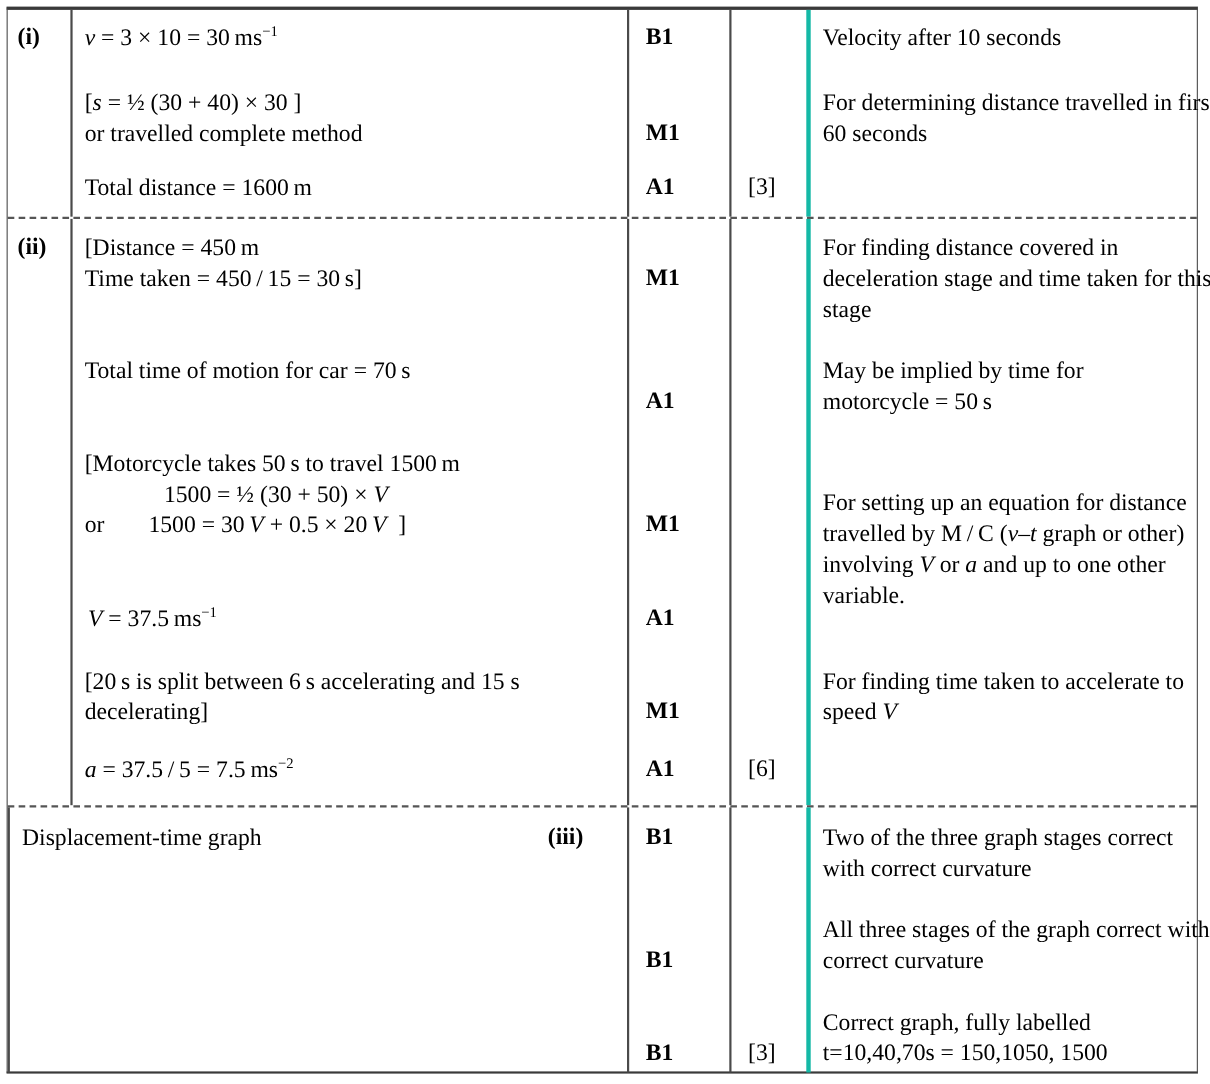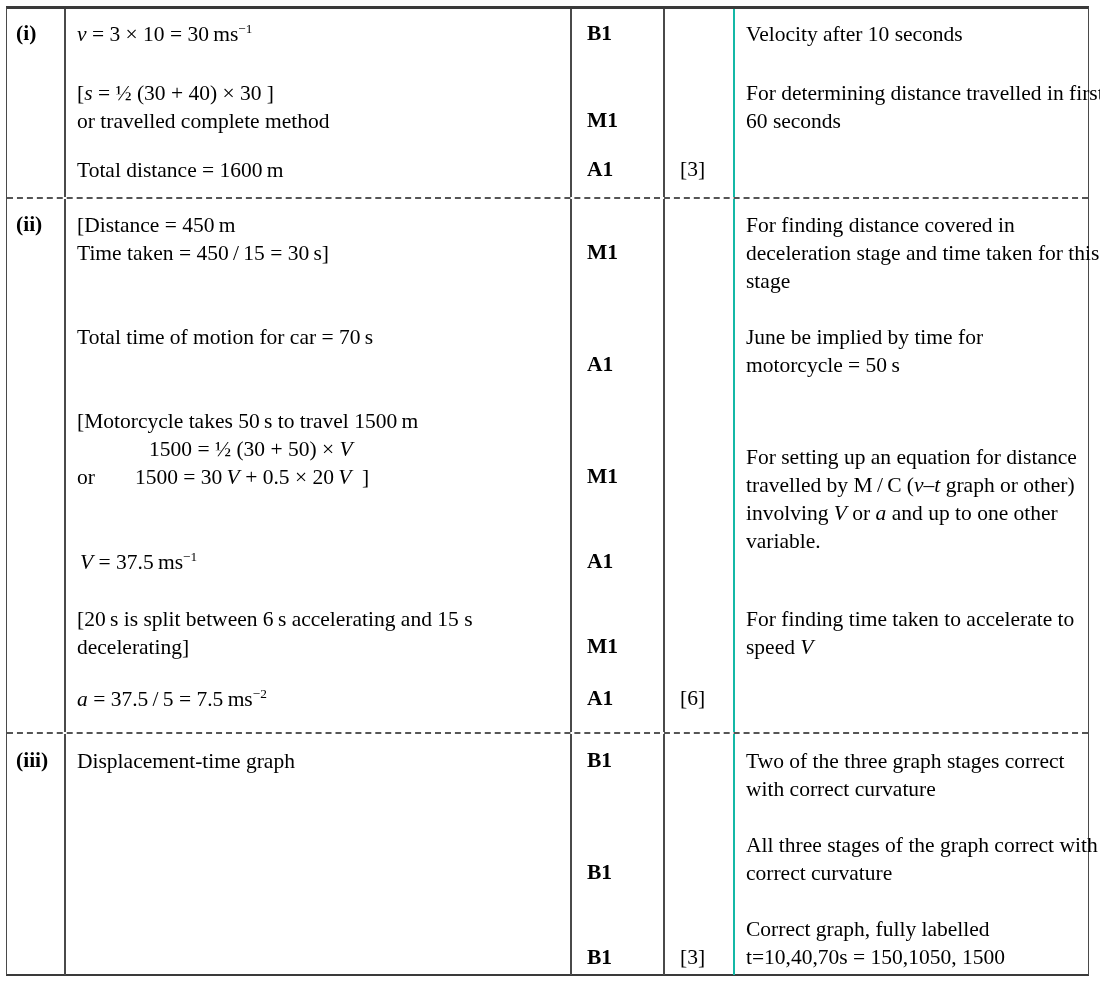--- a/index.html
+++ b/index.html
@@ -54,21 +54,21 @@
     box-sizing: border-box;
   }
   .col {
     box-sizing: border-box;
     position: relative;
   }
   .col-label   { width: 57px;  flex: 0 0 57px; }
   .col-working { width: 482px; flex: 0 0 482px; border-left: 2px solid #4a4a4a; }
   .col-mark    { width: 93px;  flex: 0 0 93px;  border-left: 2px solid #4a4a4a; margin-left: 24px; }
   .col-total   { width: 70px;  flex: 0 0 70px;  border-left: 2px solid #4a4a4a; }
-  .col-comment { flex: 1 1 auto; border-left: 2px solid #14b8a6; }
+  .col-comment { flex: 1 1 auto; border-left: 4px solid #14b8a6; }
 
   
   .qlabel {
     font-weight: bold;
     font-size: 21.5px;
     padding-left: 9px;
   }
   .working, .comment {
     font-size: 21.5px;
     line-height: 1.30;
@@ -151,34 +151,34 @@
           <div class="markcell ln" style="top:265px;padding-left:15px;">M1</div>
           <div class="markcell ln" style="top:350px;padding-left:15px;">A1</div>
           <div class="markcell ln" style="top:435px;padding-left:15px;">M1</div>
           <div class="markcell ln" style="top:487px;padding-left:15px;">A1</div>
         </div>
         <div class="col col-total">
           <div class="totalcell ln" style="top:487px;padding-left:15px;">[6]</div>
         </div>
         <div class="col col-comment">
           <div class="comment ln wrap" style="top:13px;width:362px;padding-left:11px;">For finding distance covered in deceleration stage and time taken for this stage</div>
-          <div class="comment ln wrap" style="top:125px;width:330px;padding-left:11px;">June be implied by time for motorcycle = 50 s</div>
+          <div class="comment ln wrap" style="top:125px;width:330px;padding-left:11px;">May be implied by time for motorcycle = 50 s</div>
           <div class="comment ln wrap" style="top:209px;width:368px;padding-left:11px;margin-top:36px;">For setting up an equation for distance travelled by M / C (<i class="v">v–t</i> graph or other) involving <i class="v">V</i> or <i class="v">a</i> and up to one other variable.</div>
           <div class="comment ln wrap" style="top:407px;width:378px;padding-left:11px;">For finding time taken to accelerate to speed <i class="v">V</i></div>
         </div>
       </div>
     </div>
 
     <div class="qrow" style="height:243px;">
       <div class="cols">
+        <div class="col col-working">
+          <div class="working ln" style="top:14px;padding-left:11px;">Displacement-time graph</div>
+        </div>
         <div class="col col-label">
           <div class="qlabel ln" style="top:14px;">(iii)</div>
-        </div>
-        <div class="col col-working">
-          <div class="working ln" style="top:14px;padding-left:11px;">Displacement-time graph</div>
         </div>
         <div class="col col-mark">
           <div class="markcell ln" style="top:14px;padding-left:15px;">B1</div>
           <div class="markcell ln" style="top:126px;padding-left:15px;">B1</div>
           <div class="markcell ln" style="top:211px;padding-left:15px;">B1</div>
         </div>
         <div class="col col-total">
           <div class="totalcell ln" style="top:211px;padding-left:15px;">[3]</div>
         </div>
         <div class="col col-comment">

